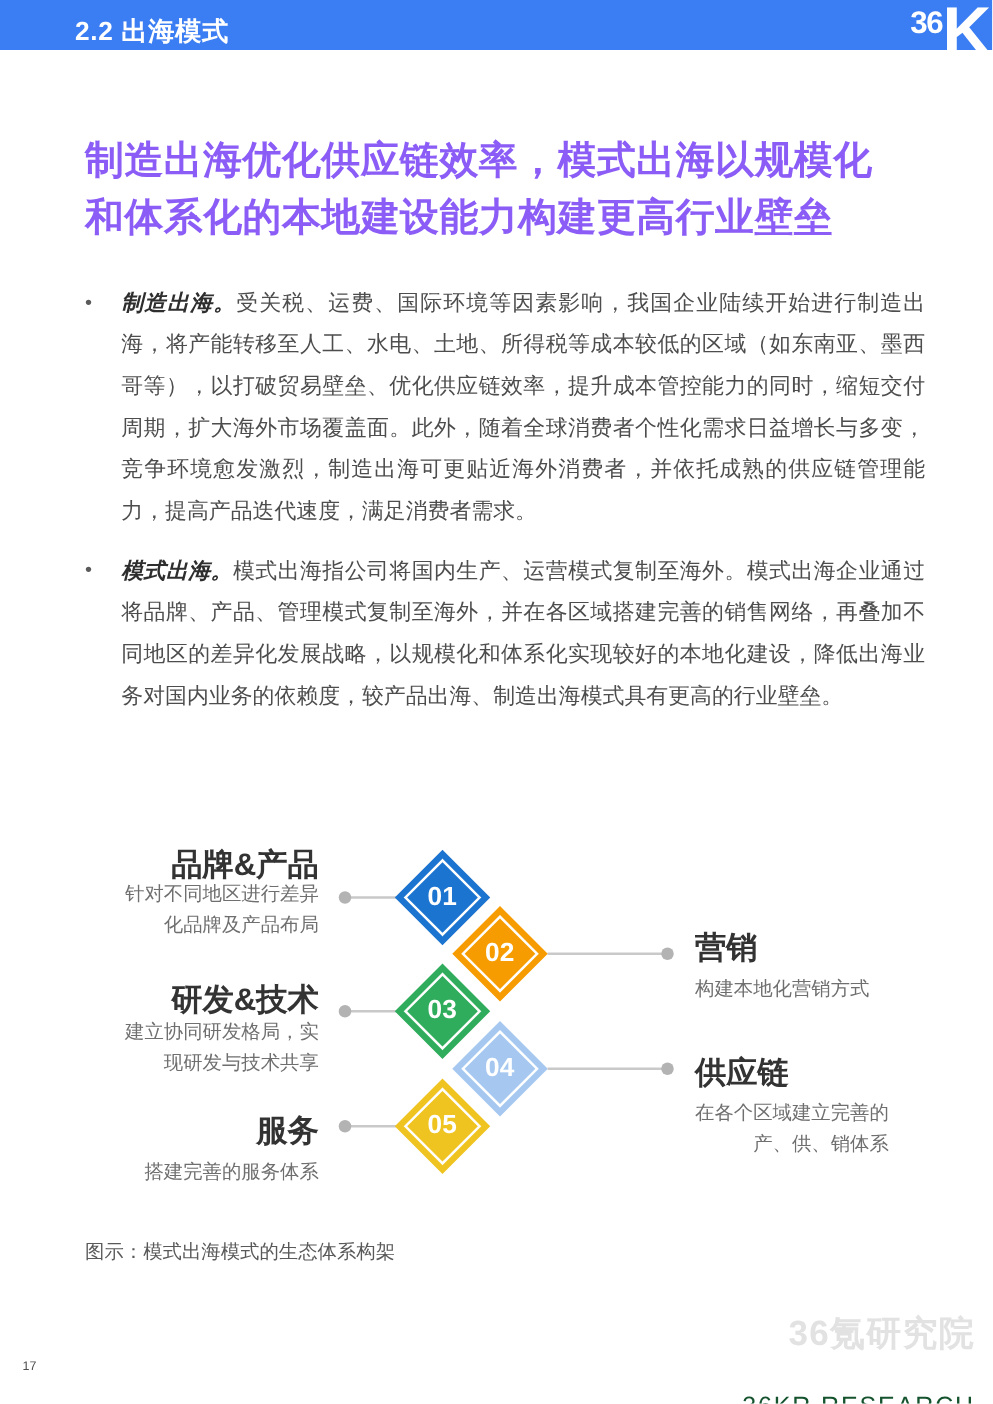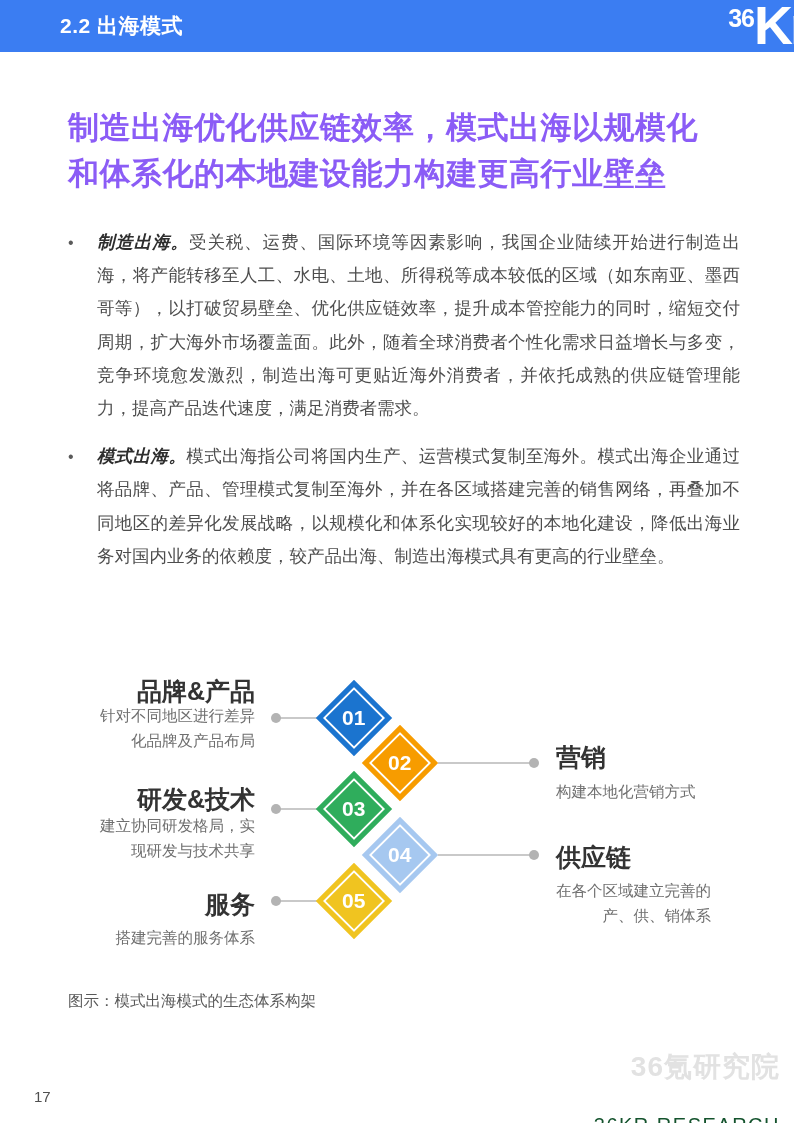--- a/index.html
+++ b/index.html
@@ -1,20 +1,20 @@
 <!DOCTYPE html>
 <html><head>
 <meta charset="utf-8">
 <style>
   html,body{margin:0;padding:0;}
   body{font-family:"Liberation Sans","DejaVu Sans",sans-serif;}
   .page{position:relative;width:794px;height:1123px;background:#ffffff;overflow:hidden;}
 
   
-  .topbar{position:absolute;left:0;top:0;width:794px;height:52px;background:#3b7df2;overflow:hidden;}
+  .topbar{position:absolute;left:0;top:0;width:794px;height:40px;background:#3b7df2;overflow:hidden;}
   .section-title{position:absolute;left:60px;top:0;height:52px;line-height:52px;
     color:#ffffff;font-size:21px;font-weight:bold;letter-spacing:0.5px;}
   .logo{position:absolute;right:-14px;top:2px;color:#ffffff;display:flex;align-items:flex-start;}
   .logo .n36{font-size:25px;font-weight:800;line-height:1;margin-top:4px;letter-spacing:-1px;text-align:right;}
   .logo .kr{font-size:54px;font-weight:800;line-height:0.88;letter-spacing:-3px;}
 
   
   .headline{position:absolute;left:68px;top:105px;width:670px;
     color:#8b5cf6;font-size:31px;font-weight:bold;line-height:46px;
     white-space:pre-line;letter-spacing:0.5px;}
@@ -52,21 +52,21 @@
   .side-l{right:539px;text-align:right;}
   .side-r{left:556px;text-align:right;}
   .lbl-1{top:20px;} .desc-1{top:48px;}
   .lbl-3{top:128px;} .desc-3{top:158px;}
   .lbl-5{top:233px;} .desc-5{top:270px;}
   .lbl-2{top:86px;} .desc-2{top:124px;}
   .lbl-4{top:186px;} .desc-4{top:223px;}
 
   
   .caption{position:absolute;left:68px;top:991px;color:#595959;font-size:15.5px;}
-  .pagenum{position:absolute;left:34px;top:1088px;color:#4f4f4f;font-size:15px;}
+  .pagenum{position:absolute;left:18px;top:1088px;color:#4f4f4f;font-size:10px;}
   .watermark{position:absolute;right:14px;top:1050px;text-align:right;}
   .wm1{color:#e2e2e2;font-size:28px;font-weight:bold;letter-spacing:1px;line-height:34px;}
   .wm2{color:#14532d;font-size:20px;letter-spacing:1.5px;line-height:22px;margin-top:30px;}
 </style>
 </head>
 <body>
 
 <div class="page">
 
   <div class="topbar">

